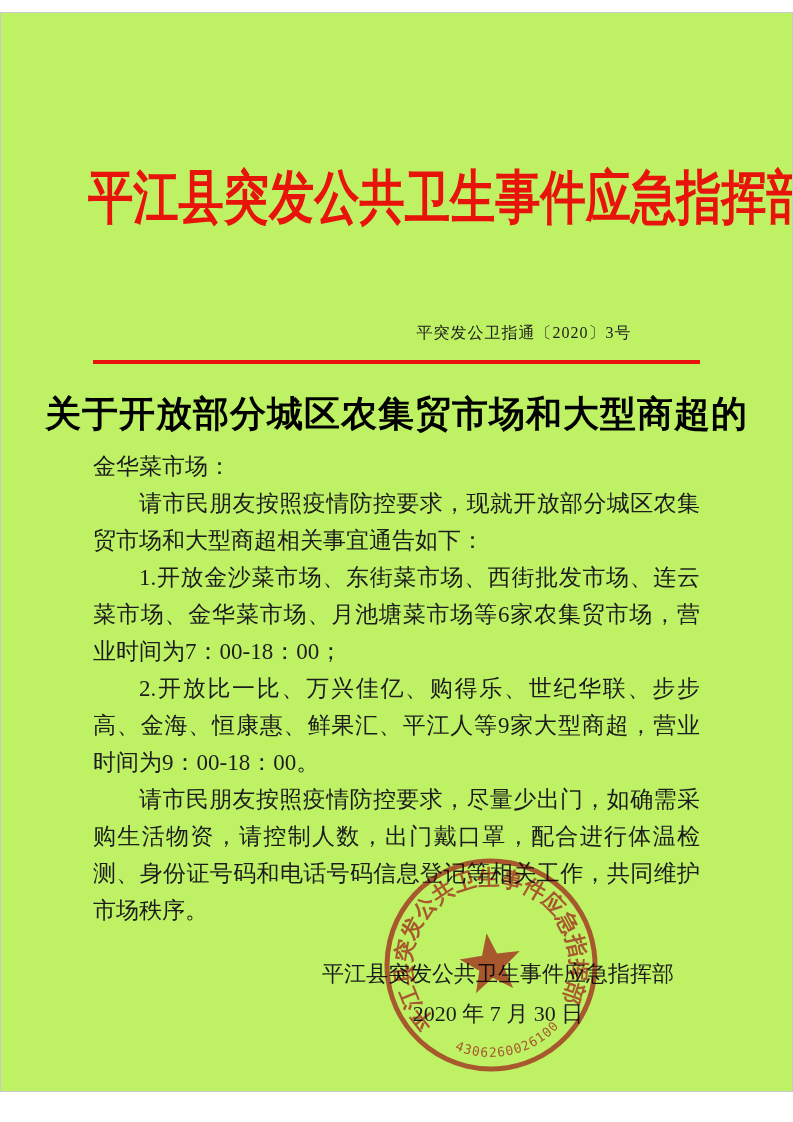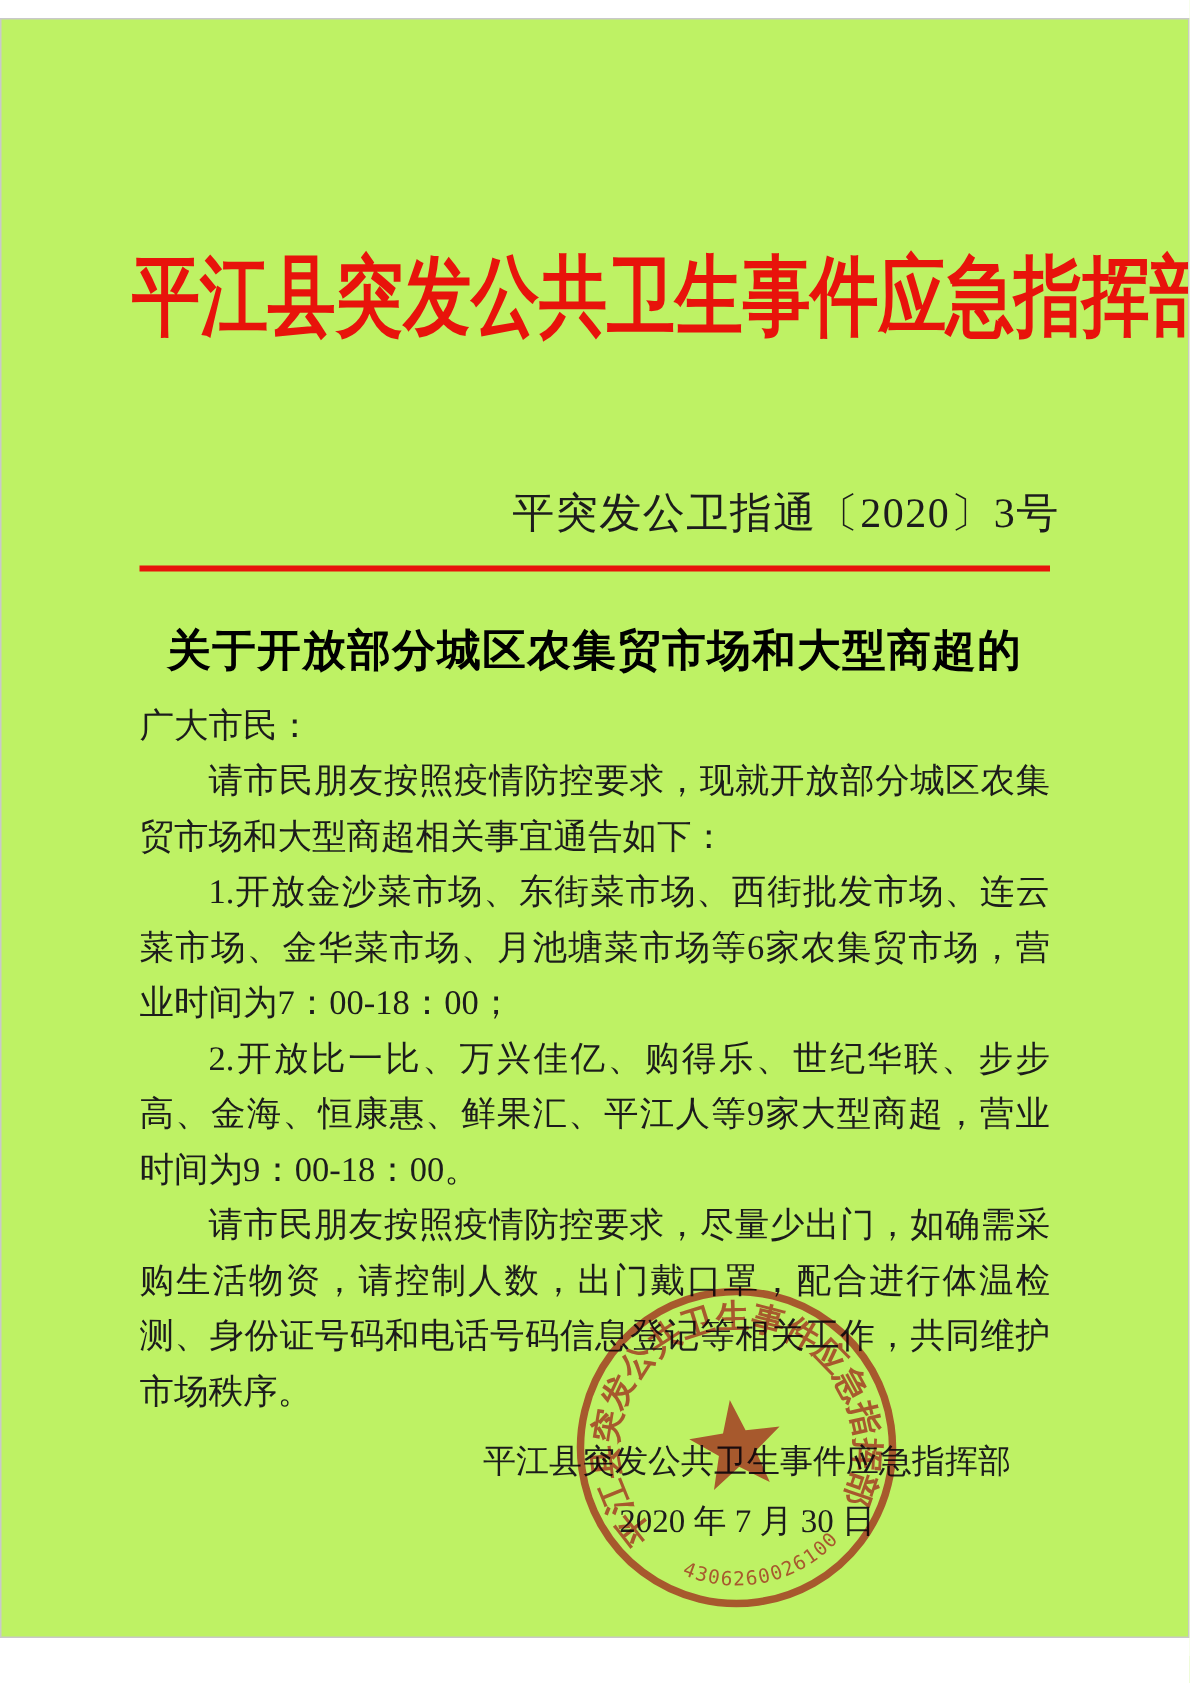--- a/index.html
+++ b/index.html
@@ -23,38 +23,39 @@
     font-size: 58px;
     line-height: 1.2;
     white-space: nowrap;
     transform: scaleX(0.78);
     transform-origin: center;
   }
   .doc-number {
     margin-top: 90px;
     padding-left: 255px;
     text-align: center;
-    font-size: 28px;
+    font-size: 16px;
     letter-spacing: 1px;
   }
   .red-divider {
     margin: 16px 92px 0 92px;
     height: 4px;
     background: #e8130b;
   }
   .notice-title {
     text-align: center;
     font-weight: bold;
     color: #000;
   }
   .title-line1 {
     margin-top: 34px;
-    font-size: 29px;
+    font-size: 36px;
     line-height: 38px;
     letter-spacing: 1px;
+    font-family: Liberation Mono, monospace;
   }
   .title-line2 {
     margin-top: 28px;
     font-size: 30px;
     line-height: 38px;
     letter-spacing: 10px;
   }
   .body-text {
     margin: 12px 92px 0 92px;
     font-size: 23px;
@@ -96,21 +97,21 @@
 
   <div class="doc-number">平突发公卫指通〔2020〕3号</div>
 
   <div class="red-divider"></div>
 
   <div class="notice-title">
     <div class="title-line1">关于开放部分城区农集贸市场和大型商超的</div>
   </div>
 
   <div class="body-text">
-    <p class="salutation">广大市民：</p>
+    <p class="salutation">金华菜市场：</p>
     <p>请市民朋友按照疫情防控要求，现就开放部分城区农集贸市场和大型商超相关事宜通告如下：</p>
     <p>1.开放金沙菜市场、东街菜市场、西街批发市场、连云菜市场、金华菜市场、月池塘菜市场等6家农集贸市场，营业时间为7：00-18：00；</p>
     <p>2.开放比一比、万兴佳亿、购得乐、世纪华联、步步高、金海、恒康惠、鲜果汇、平江人等9家大型商超，营业时间为9：00-18：00。</p>
     <p>请市民朋友按照疫情防控要求，尽量少出门，如确需采购生活物资，请控制人数，出门戴口罩，配合进行体温检测、身份证号码和电话号码信息登记等相关工作，共同维护市场秩序。</p>
   </div>
 
   <div class="sig-block">
     <div>平江县突发公共卫生事件应急指挥部</div>
     <div>2020 年 7 月 30 日</div>
   </div>

